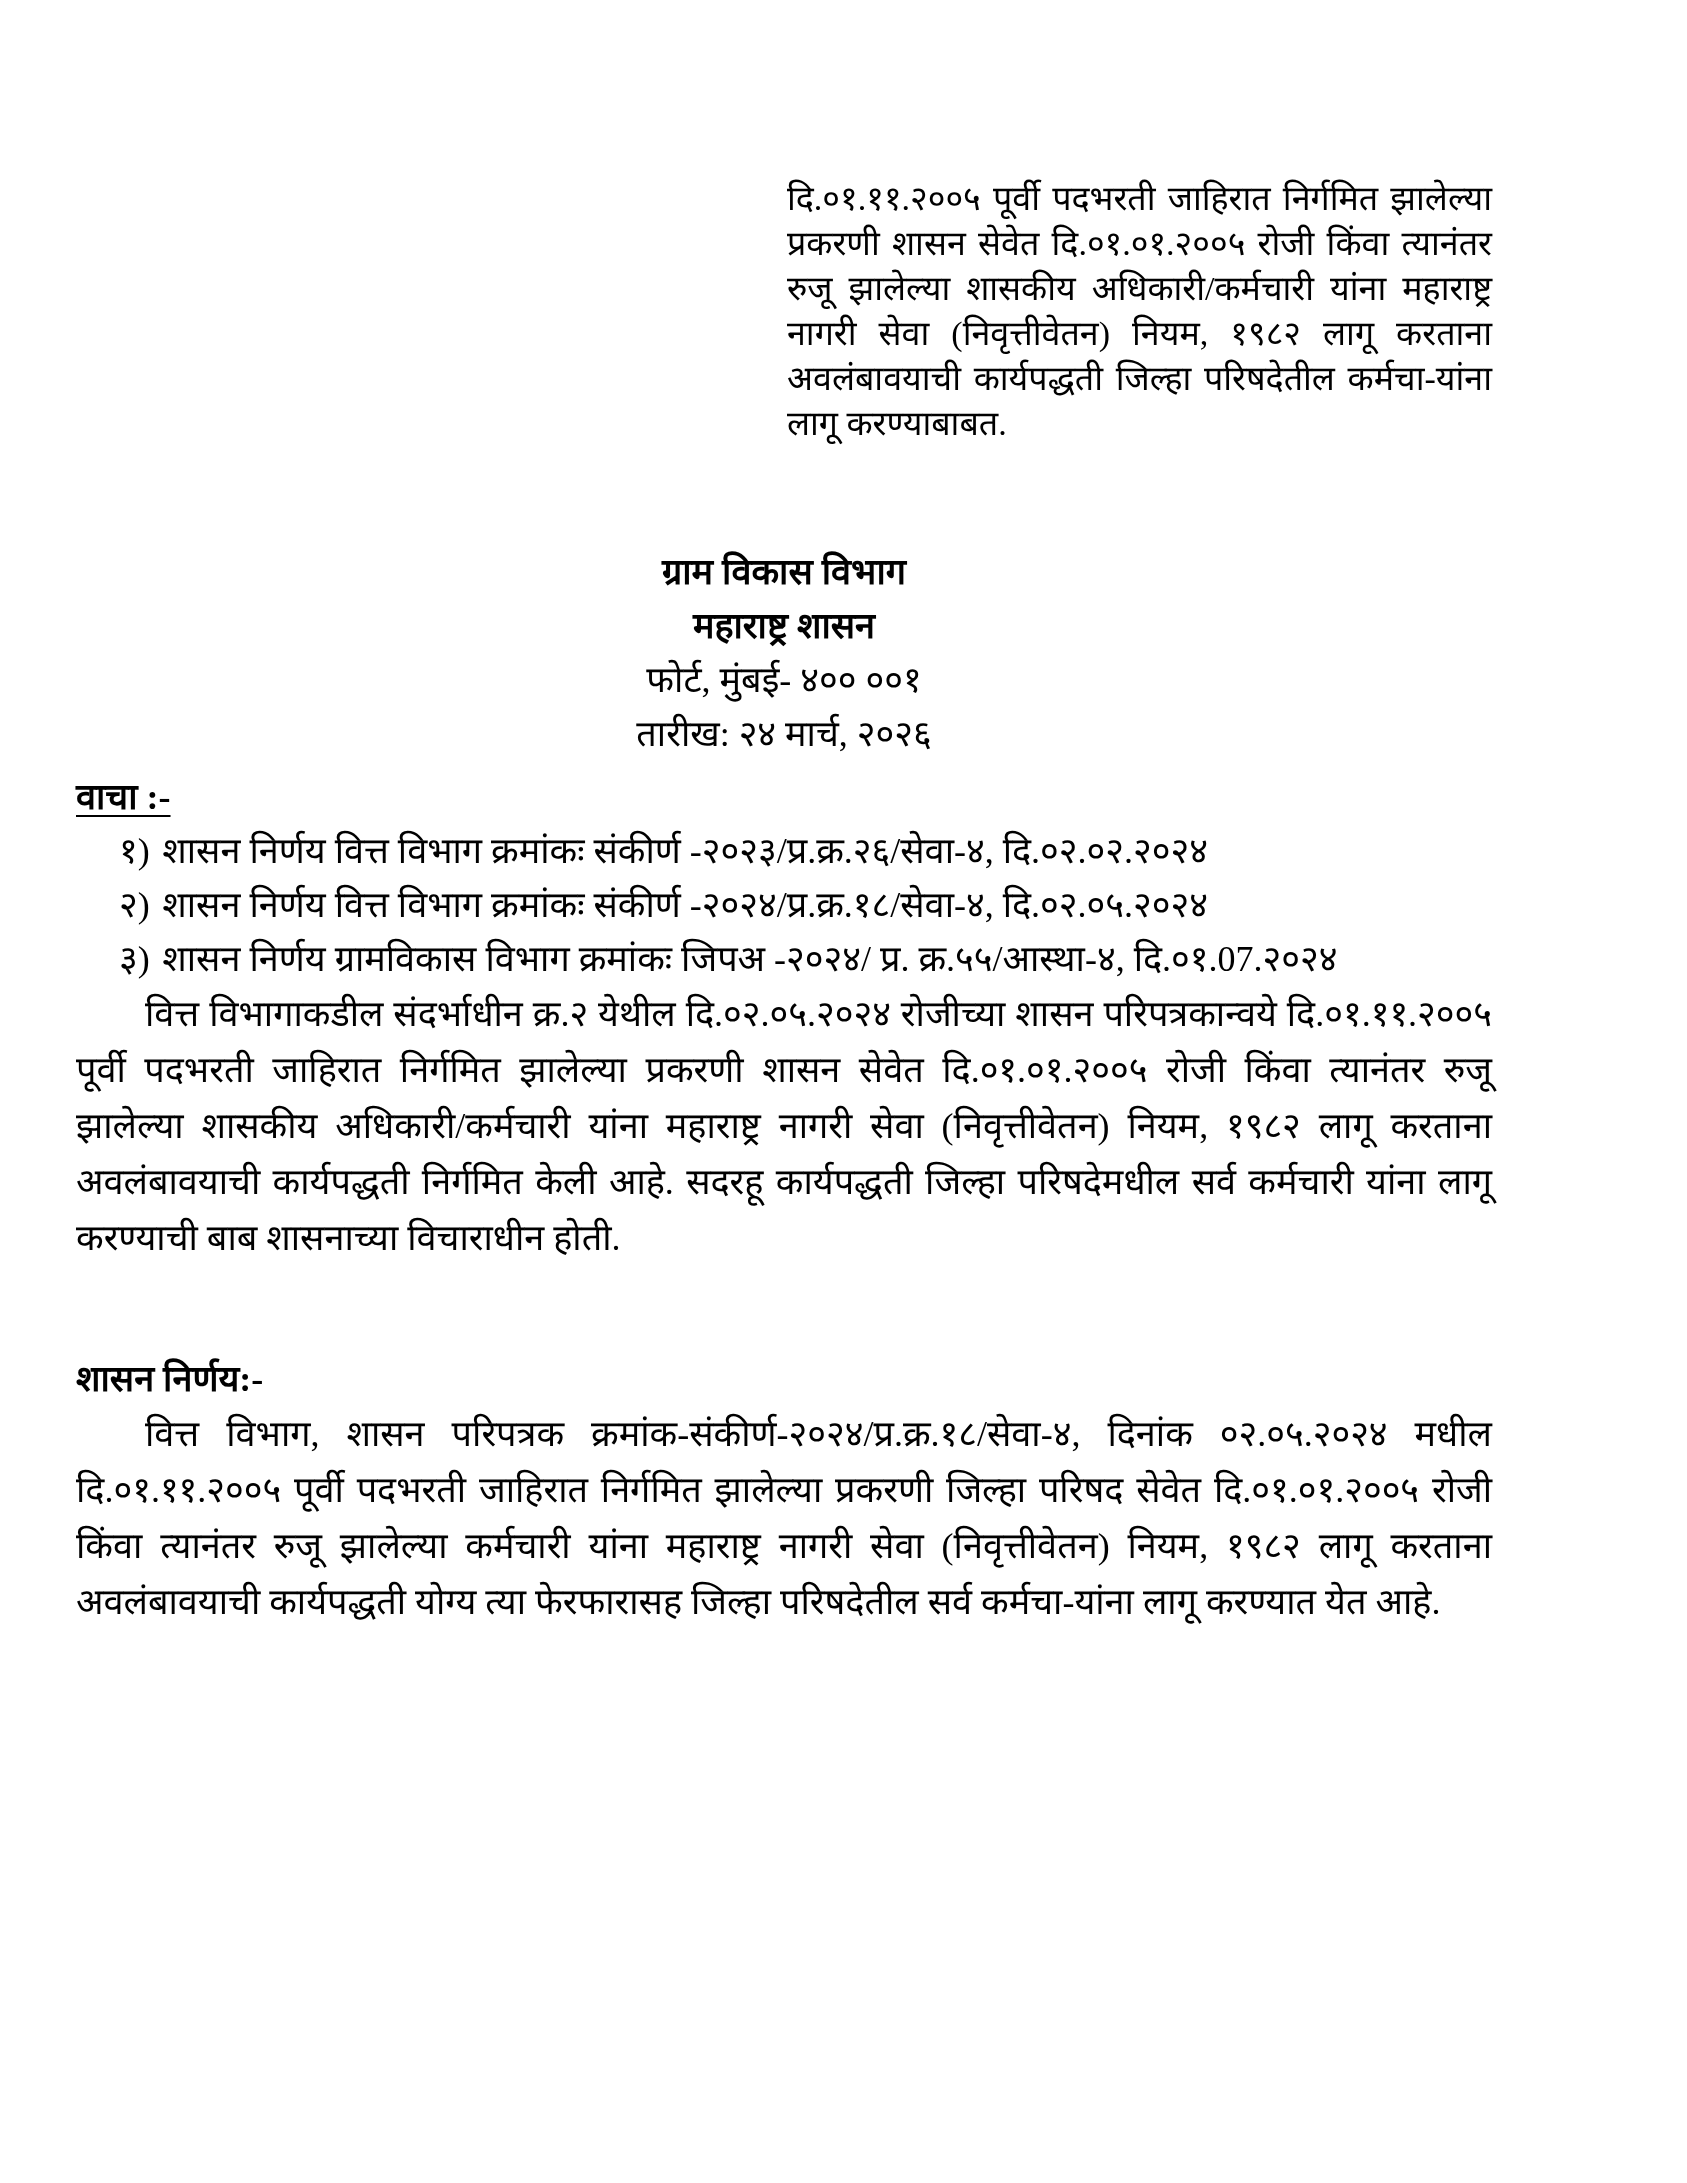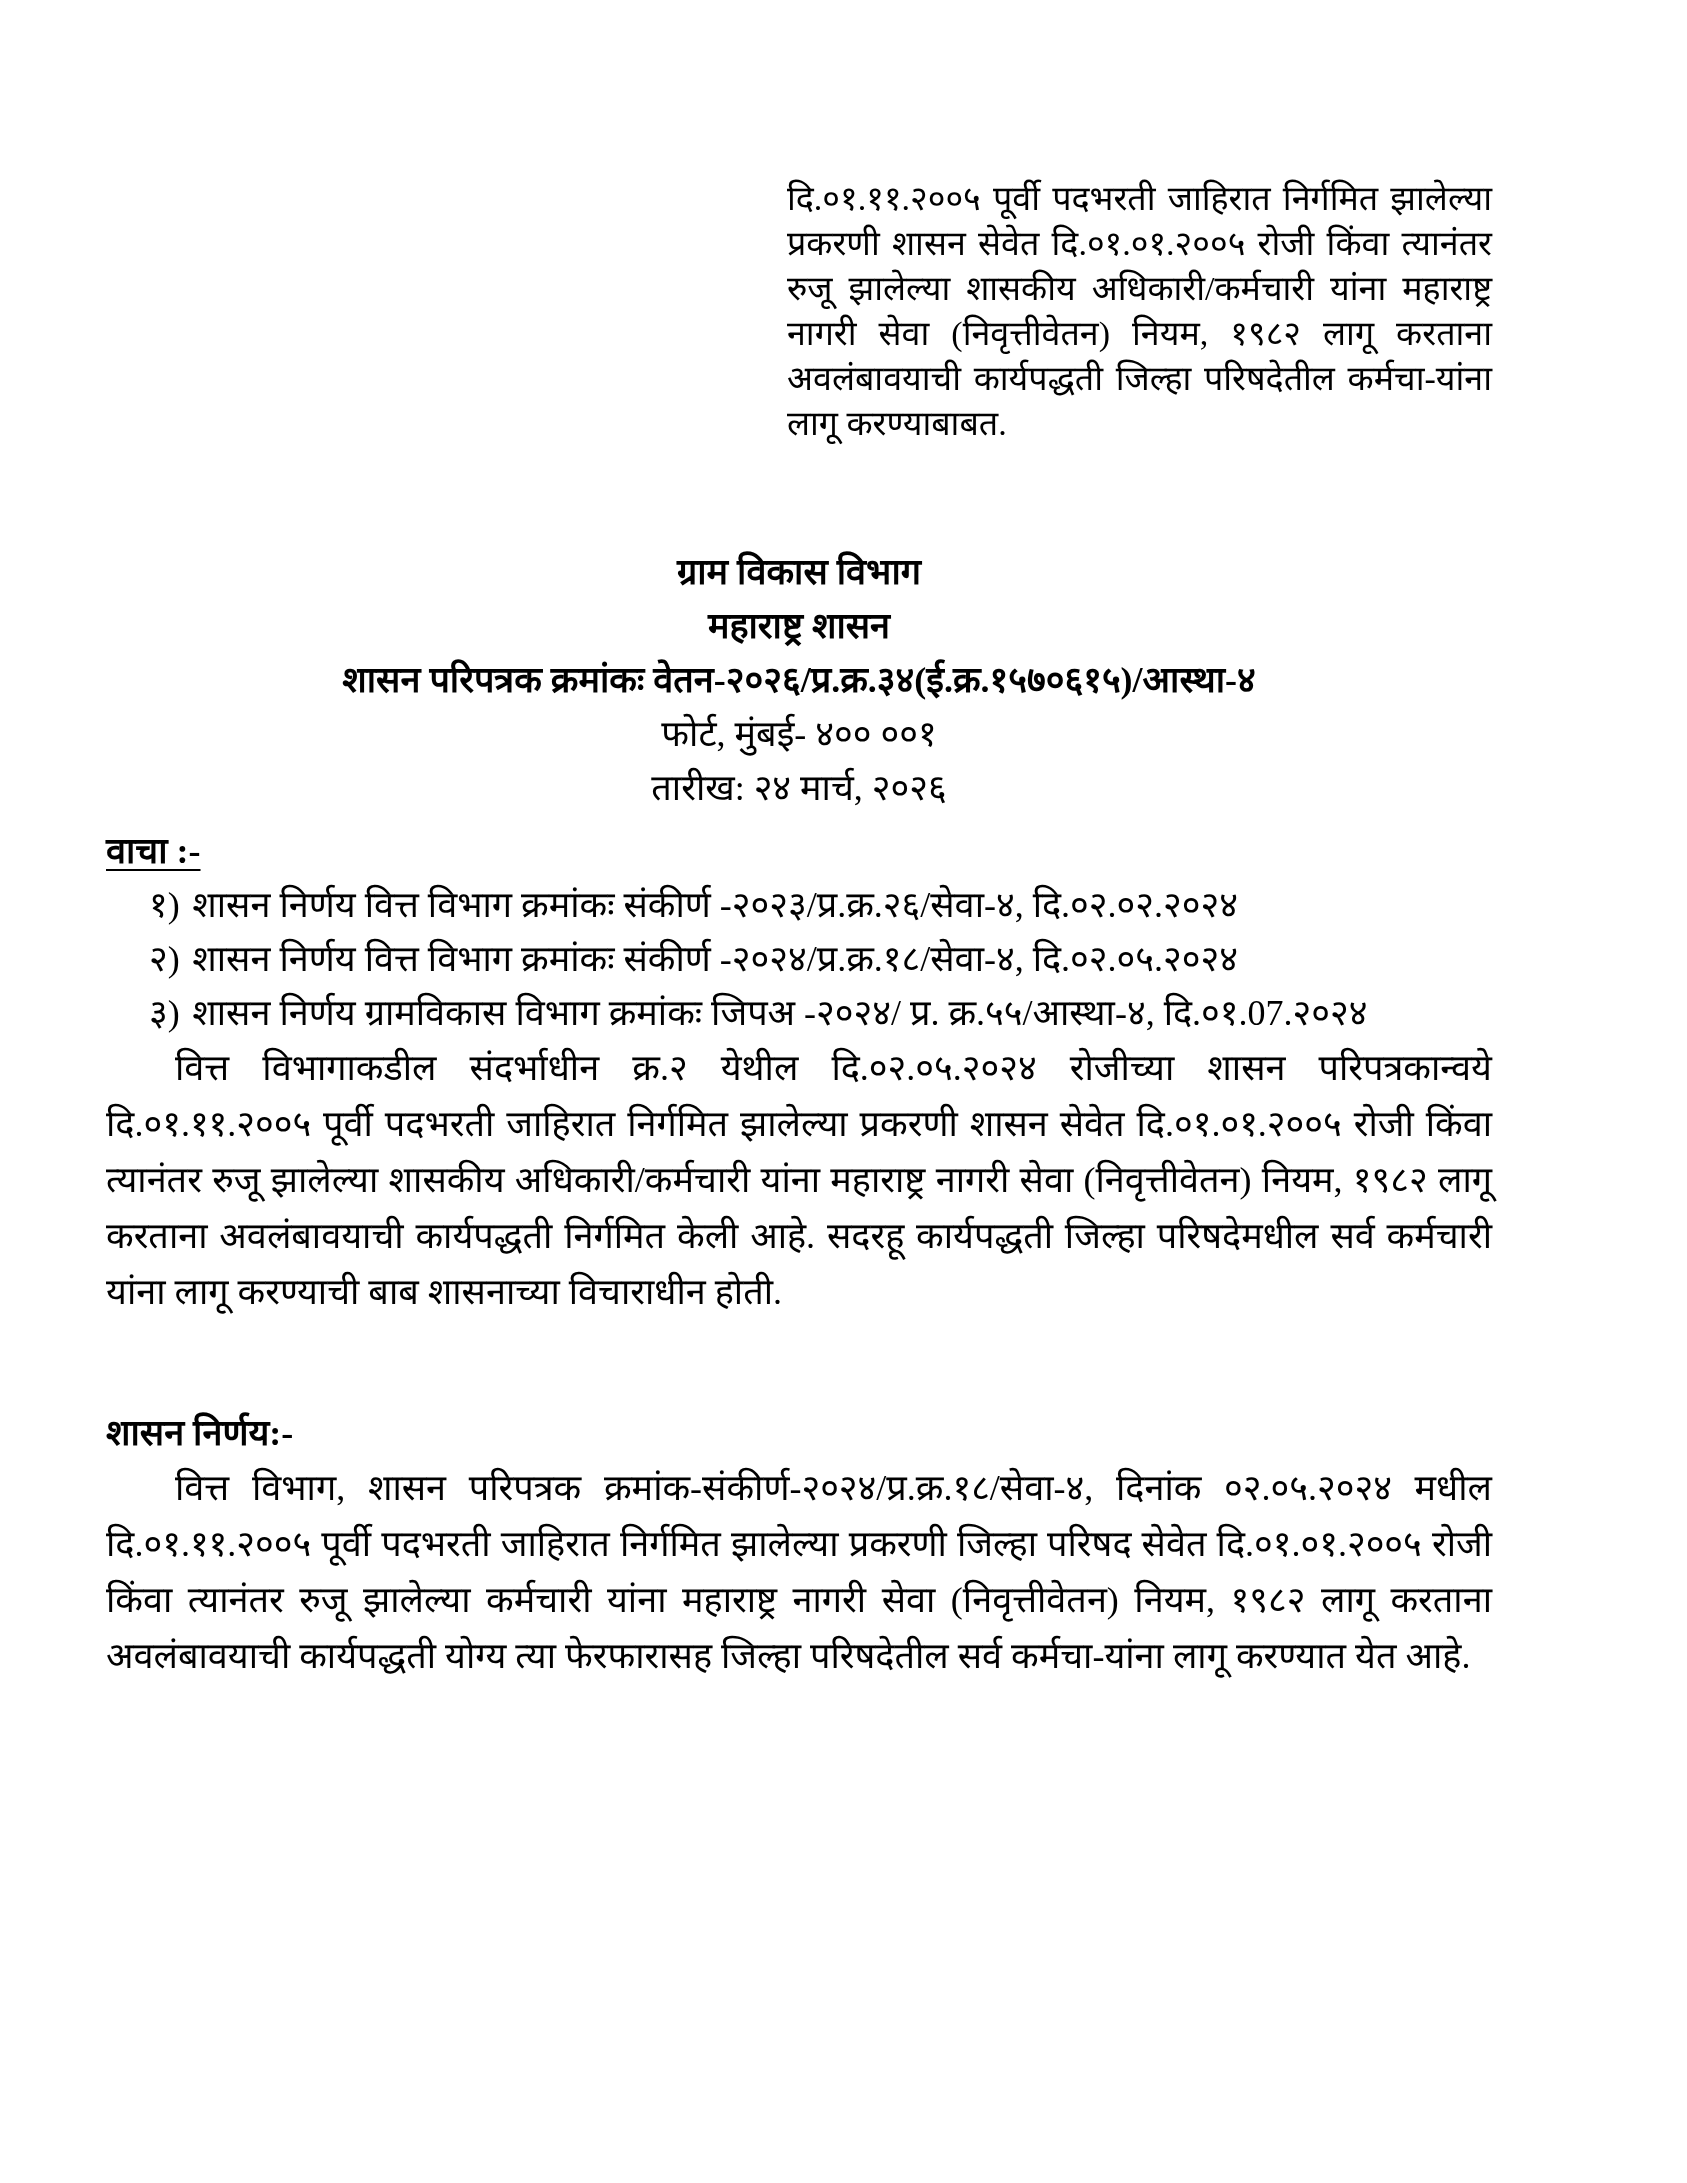--- a/index.html
+++ b/index.html
@@ -10,21 +10,21 @@
     color: #000000;
     font-family: "Liberation Serif", serif;
     font-size: 36px;
     position: relative;
     overflow: hidden;
   }
   .page {
     box-sizing: border-box;
     width: 1687px;
     height: 2183px;
-    padding: 176px 195px 53px 106px;
+    padding: 176px 195px 53px 76px;
   }
   
   .subject {
     width: 705px;
     margin-left: auto;
     text-align: justify;
     font-size: 34px;
     line-height: 45px;
   }
   
@@ -76,21 +76,20 @@
 </head>
 <body>
 
 <div class="page">
 
   <div class="subject">दि.०१.११.२००५ पूर्वी पदभरती जाहिरात निर्गमित झालेल्या प्रकरणी शासन सेवेत दि.०१.०१.२००५ रोजी किंवा त्यानंतर रुजू झालेल्या शासकीय अधिकारी/कर्मचारी यांना महाराष्ट्र नागरी सेवा (निवृत्तीवेतन) नियम, १९८२ लागू करताना अवलंबावयाची कार्यपद्धती जिल्हा परिषदेतील कर्मचा-यांना लागू करण्याबाबत.</div>
 
   <div class="gov-header">
     <div class="bold">ग्राम विकास विभाग</div>
     <div class="bold">महाराष्ट्र शासन</div>
-    <div class="bold">शासन परिपत्रक क्रमांकः वेतन-२०२६/प्र.क्र.३४(ई.क्र.१५७०६१५)/आस्था-४</div>
     <div>फोर्ट, मुंबई- ४०० ००१</div>
     <div>तारीख: २४ मार्च, २०२६</div>
   </div>
 
   <div class="heading">
     <span class="underlined">वाचा :-</span>
   </div>
   <div class="read-list">
     <div class="read-item">
       <span class="num">१)</span>

